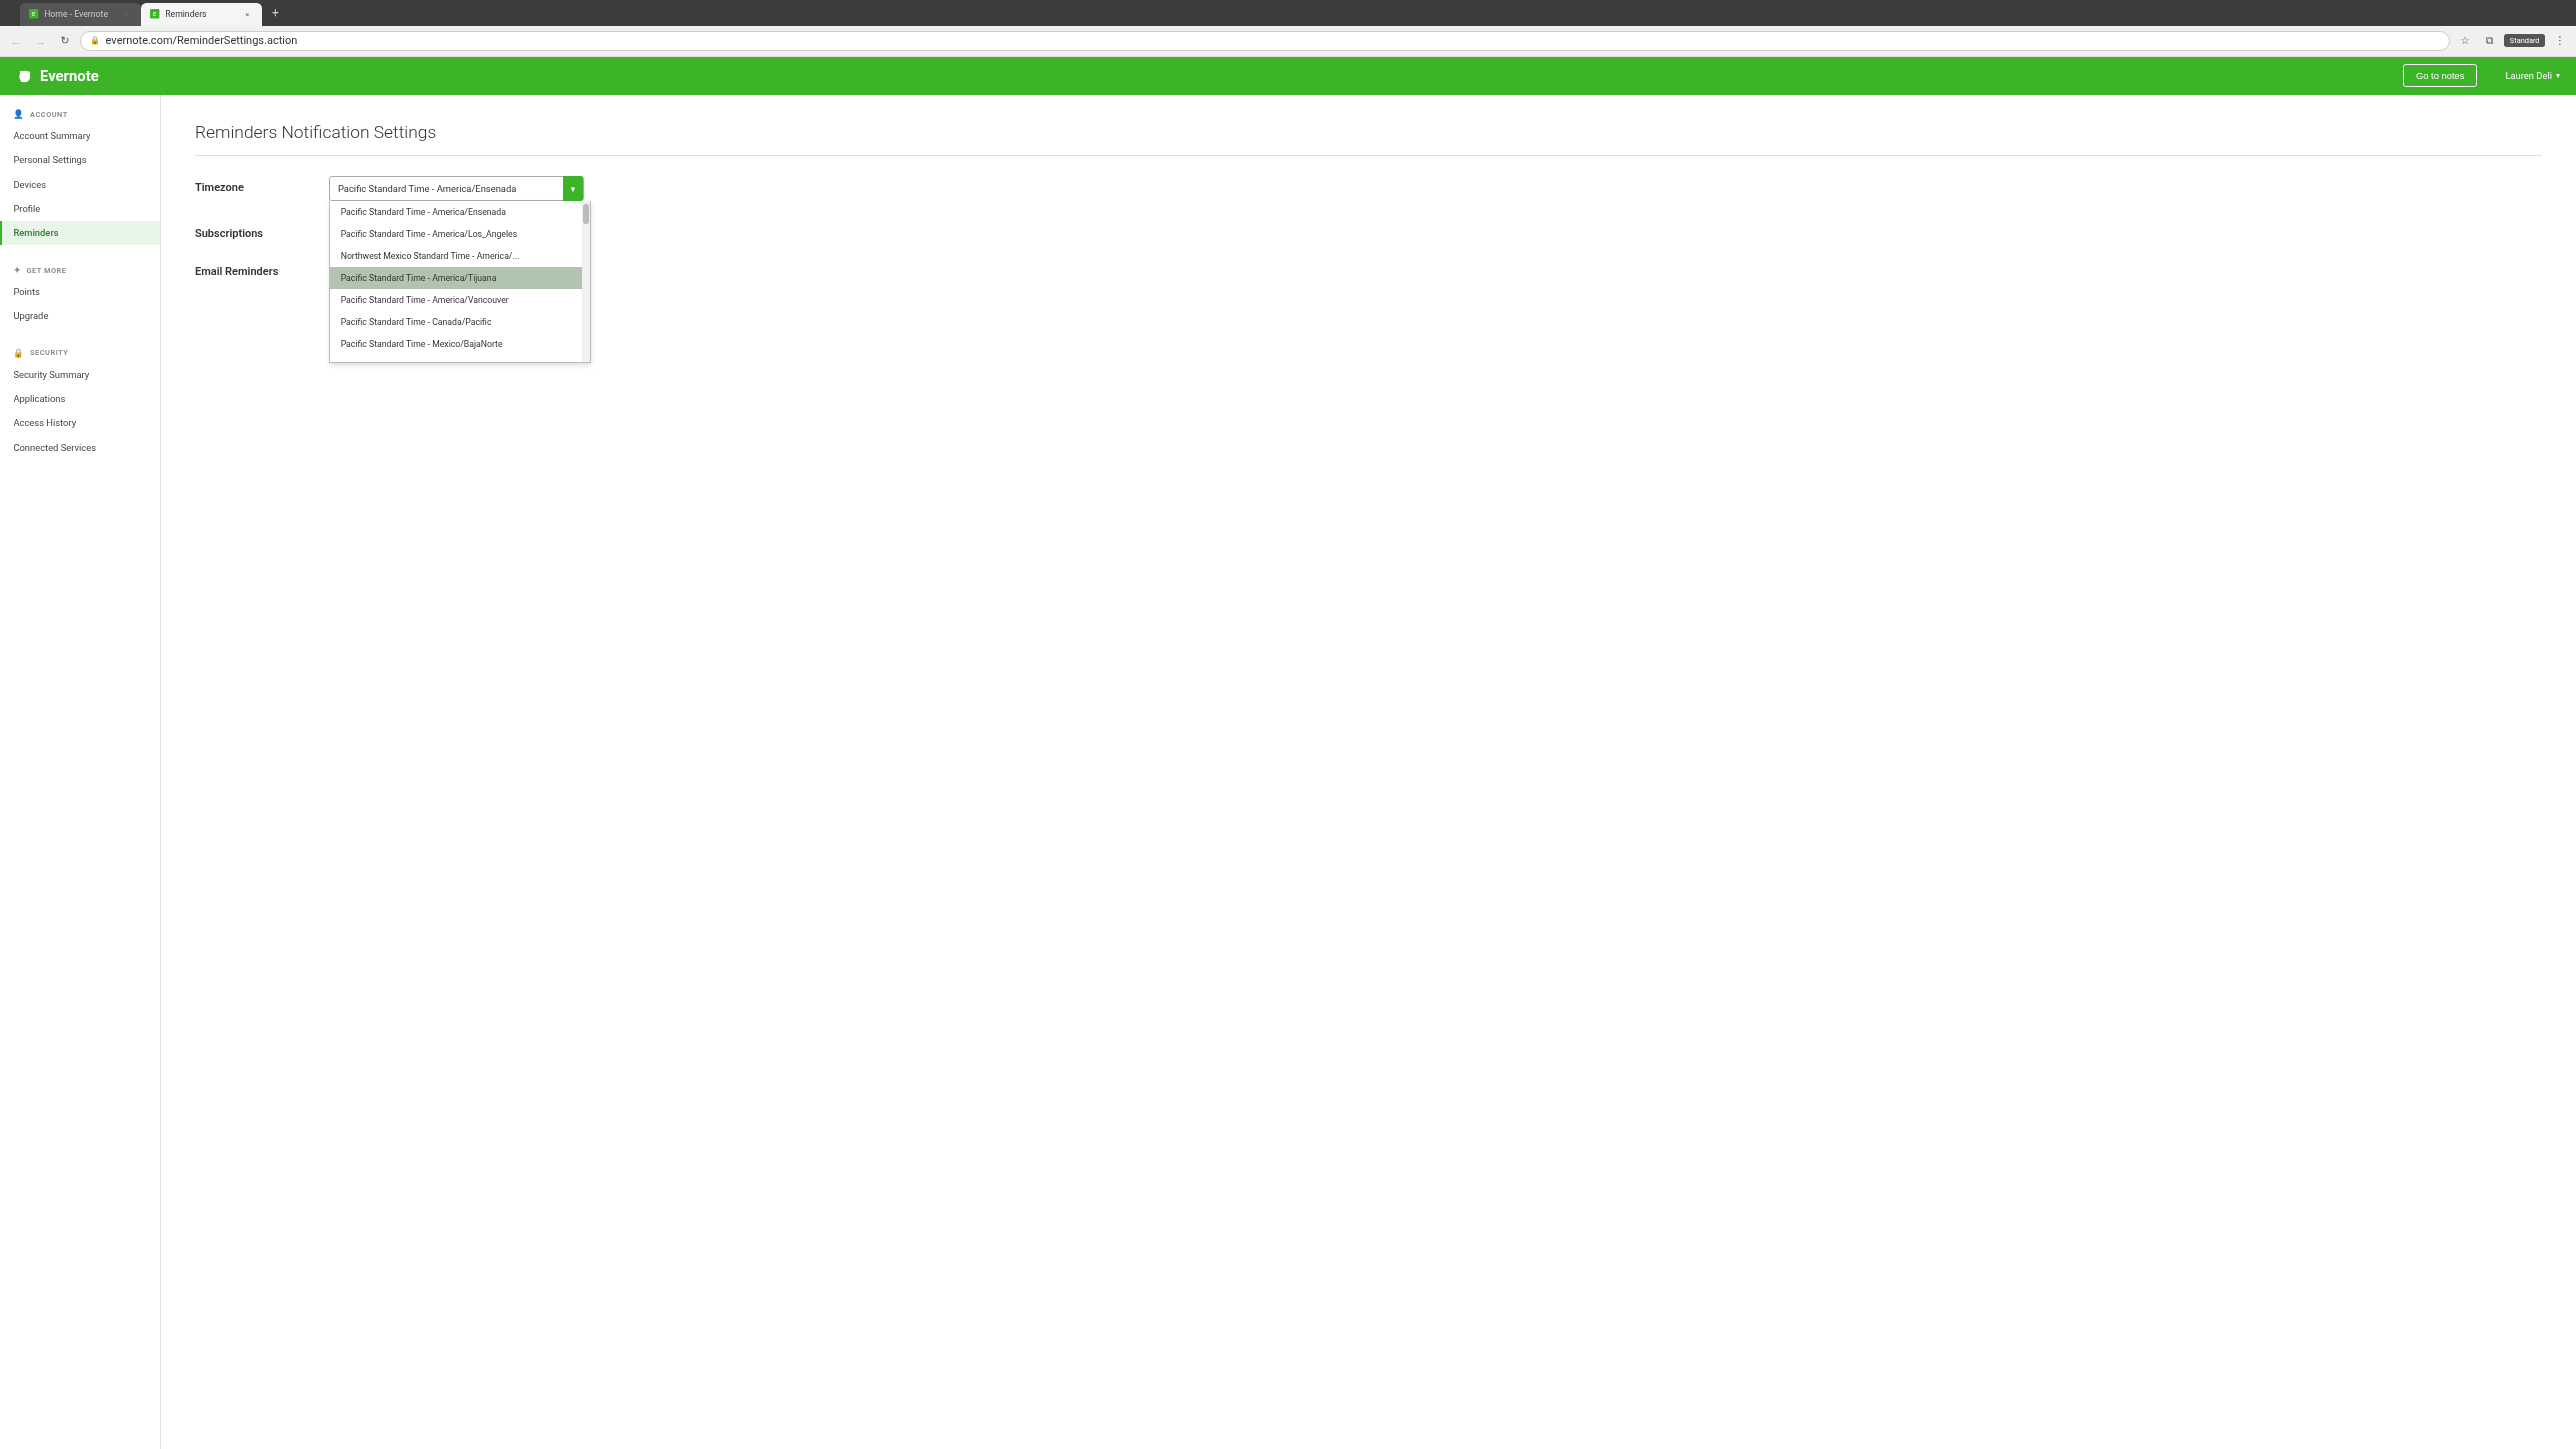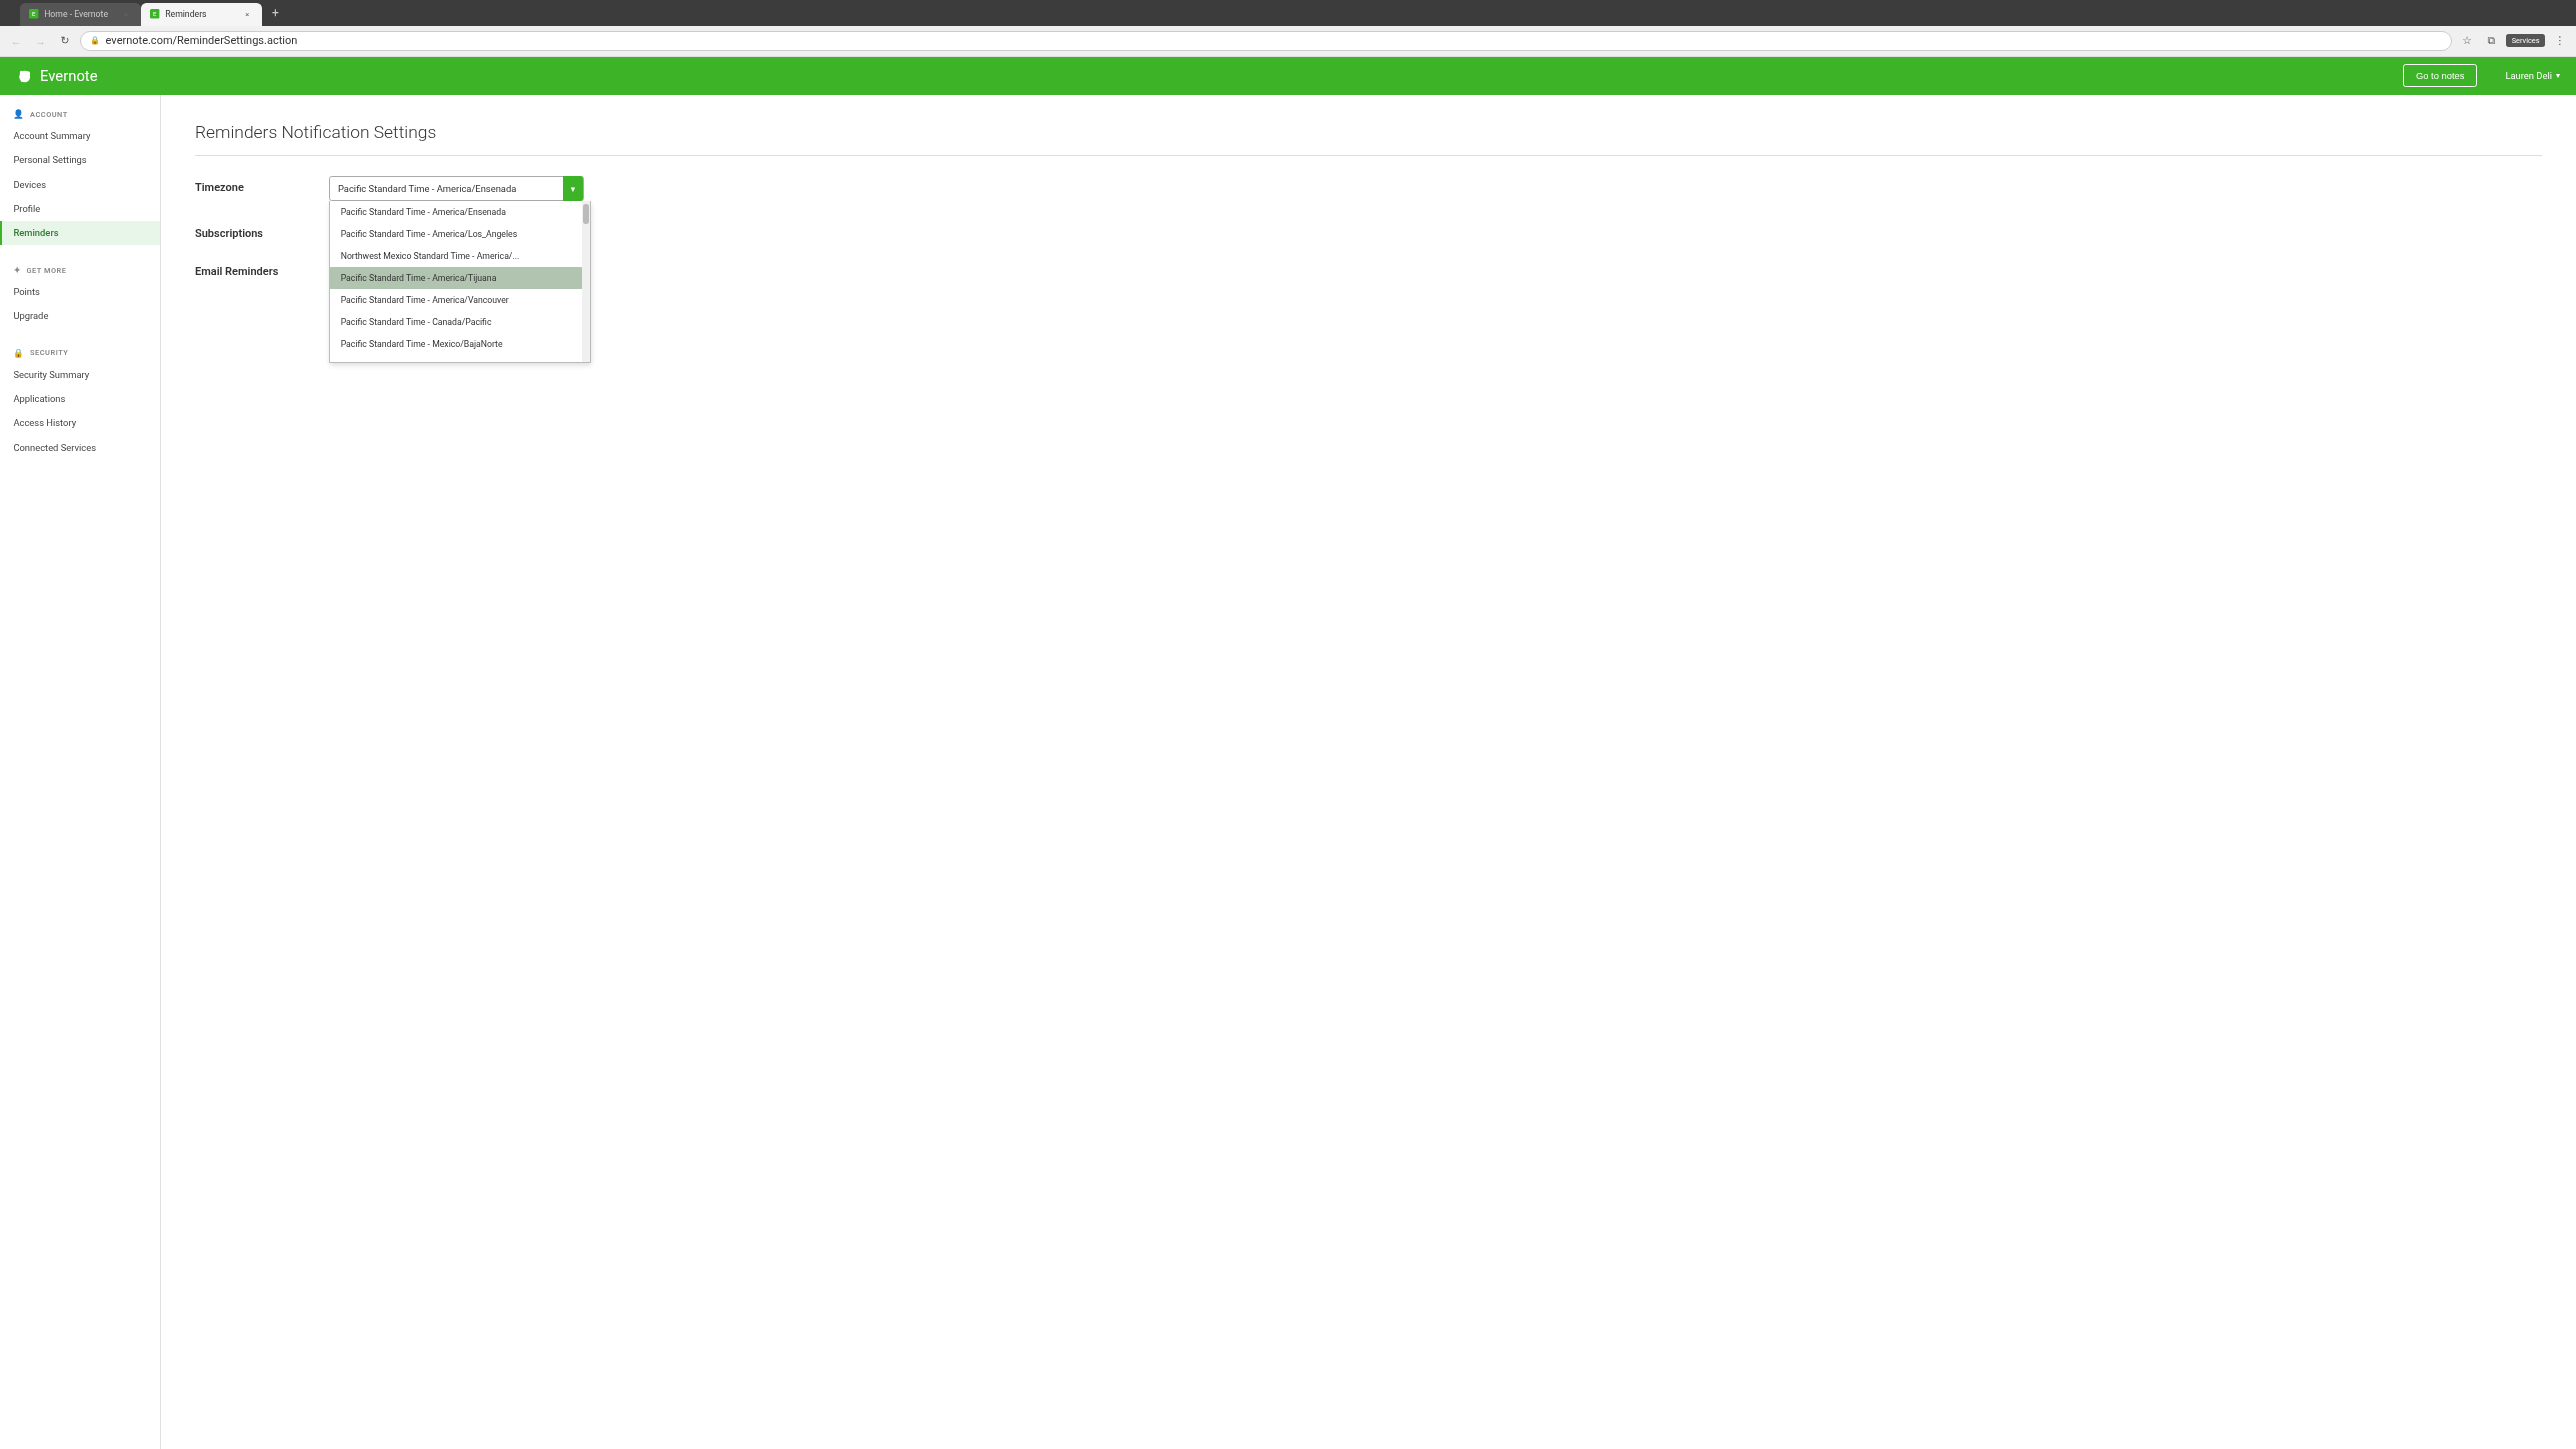--- a/index.html
+++ b/index.html
@@ -21,21 +21,21 @@
     .address-bar .url-text { color: #333; font-size: 11px; }
     .address-bar .lock-icon { color: #333; font-size: 8px; }
     .toolbar-icon-btn { width: 19px; height: 19px; border-radius: 50%; background: none; border: none; cursor: pointer; display: flex; align-items: center; justify-content: center; color: #555; font-size: 10.7px; }
     .incognito-badge { background: #555; color: white; font-size: 7.4px; padding: 2px 5.4px; border-radius: 2.7px; white-space: nowrap; }
 
     
     .app-container { display: flex; flex-direction: column; height: calc(100vh - 56px); }
 
     
     .app-header { background: #3db327; display: flex; align-items: center; padding: 0 16px; height: 38px; }
-    .evernote-logo { display: flex; align-items: flex-end; gap: 6.7px; color: white; font-size: 14.8px; font-weight: 400; }
+    .evernote-logo { display: flex; align-items: flex-end; gap: 6.7px; color: white; font-size: 14.8px; font-weight: 700; }
     .header-actions { margin-left: auto; display: flex; align-items: center; gap: 28px; }
     .go-to-notes-btn { background: transparent; border: 1.3px solid white; color: white; padding: 4.7px 12px; border-radius: 2.7px; font-size: 9.4px; cursor: pointer; font-weight: 500; }
     .user-menu { color: white; font-size: 9.4px; display: flex; align-items: center; gap: 4px; cursor: pointer; justify-content: center; }
     .user-menu .chevron { font-size: 8px; }
 
     
     .main-layout { display: flex; flex: 1; overflow: hidden; }
 
     
     .sidebar { width: 161px; background: white; border-right: 0.7px solid #e0e0e0; overflow-y: auto; flex-shrink: 0; }
@@ -96,21 +96,21 @@
   <div class="browser-toolbar">
     <button class="nav-btn disabled">←</button>
     <button class="nav-btn disabled">→</button>
     <button class="nav-btn">↻</button>
     <div class="address-bar">
       <span class="lock-icon">🔒</span>
       <span class="url-text">evernote.com/ReminderSettings.action</span>
     </div>
     <button class="toolbar-icon-btn">☆</button>
     <button class="toolbar-icon-btn">⧉</button>
-    <div class="incognito-badge">Services</div>
+    <div class="incognito-badge">Standard</div>
     <button class="toolbar-icon-btn">⋮</button>
   </div>
 </div>
 
 <div class="app-container">
 
   <div class="app-header">
     <div class="evernote-logo">
       <svg class="elephant-icon" viewBox="0 0 32 32">
         <ellipse cx="16" cy="18" rx="10" ry="10" fill="white"></ellipse>

